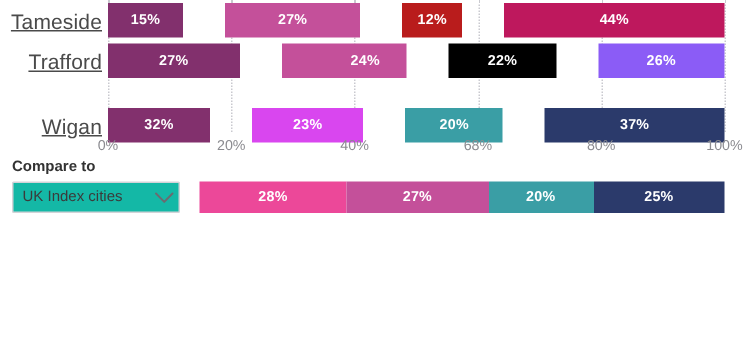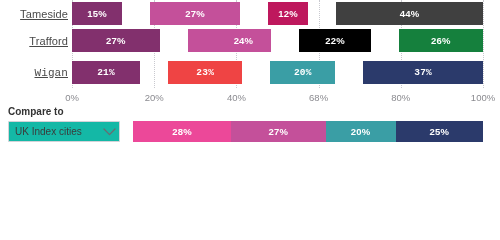--- a/index.html
+++ b/index.html
@@ -13,21 +13,21 @@
   
   .chart{position:absolute;left:0;top:0;width:500px;height:106px;}
 
   .gridlines{position:absolute;left:72px;top:0;width:411px;height:88px;pointer-events:none;}
   .gridline{position:absolute;top:0;bottom:0;width:0;border-left:1px dotted #c9c9cf;}
 
   .rows{position:absolute;left:0;top:0;width:500px;height:88px;}
   .row{position:absolute;left:0;width:500px;height:23px;display:flex;align-items:center;}
 
   .rowlabel{
-    width:68px;text-align:right;font-size:11px;color:#4a4a4a;
+    width:68px;text-align:right;font-size:14px;color:#4a4a4a;
     text-decoration:underline;cursor:pointer;letter-spacing:.1px;
     white-space:nowrap;
   }
   .bar{position:absolute;left:72px;top:0;height:23px;width:411px;display:flex;gap:28px;}
   .seg{
     height:23px;display:flex;align-items:center;justify-content:center;
     color:#ffffff;font-size:9.5px;font-weight:bold;letter-spacing:.2px;
     box-sizing:border-box;overflow:hidden;
   }
 
@@ -72,38 +72,38 @@
         <div class="gridline" style="left: 60%;"></div>
         <div class="gridline" style="left: 80%;"></div>
         <div class="gridline" style="left: 100%;"></div>
       </div>
     <div class="rows">
         <div class="row" style="top: 2px;">
           <div class="rowlabel">Tameside</div>
           <div class="bar">
             <div class="seg" style="width: 15%; background: rgb(130, 48, 109);">15%</div>
             <div class="seg" style="width: 27%; background: rgb(196, 80, 154);">27%</div>
-            <div class="seg" style="width: 12%; background: #be185d;">12%</div>
-            <div class="seg" style="width: 44%; background: #404040; text-align: center;">44%</div>
+            <div class="seg" style="width: 12%; background: #b91c1c;">12%</div>
+            <div class="seg" style="width: 44%; background: #be185d; text-align: center;">44%</div>
           </div>
         </div>
         <div class="row" style="top: 29px;">
           <div class="rowlabel">Trafford</div>
           <div class="bar">
             <div class="seg" style="width: 27%; background: rgb(130, 48, 109);">27%</div>
             <div class="seg" style="width: 24%; background: rgb(196, 80, 154); padding-left: 28px;">24%</div>
             <div class="seg" style="width: 22%; background: #000000;">22%</div>
-            <div class="seg" style="width: 26%; background: #15803d;">26%</div>
+            <div class="seg" style="width: 26%; background: #8b5cf6;">26%</div>
           </div>
         </div>
-        <div class="row" style="top: 61px; font-family: Liberation Mono, monospace;">
+        <div class="row" style="top: 72px;">
           <div class="rowlabel">Wigan</div>
           <div class="bar">
-            <div class="seg" style="width: 21%; background: rgb(130, 48, 109);">21%</div>
-            <div class="seg" style="width: 23%; background: #ef4444;">23%</div>
+            <div class="seg" style="width: 21%; background: rgb(130, 48, 109);">32%</div>
+            <div class="seg" style="width: 23%; background: #d946ef;">23%</div>
             <div class="seg" style="width: 20%; background: rgb(58, 158, 165);">20%</div>
             <div class="seg" style="width: 37%; background: rgb(43, 58, 107); text-align: right;">37%</div>
           </div>
         </div>
       </div>
     <div class="axis">
         <div class="tick" style="left: 0%;">0%</div>
         <div class="tick" style="left: 20%;">20%</div>
         <div class="tick" style="left: 40%;">40%</div>
         <div class="tick" style="left: 60%;">68%</div>

